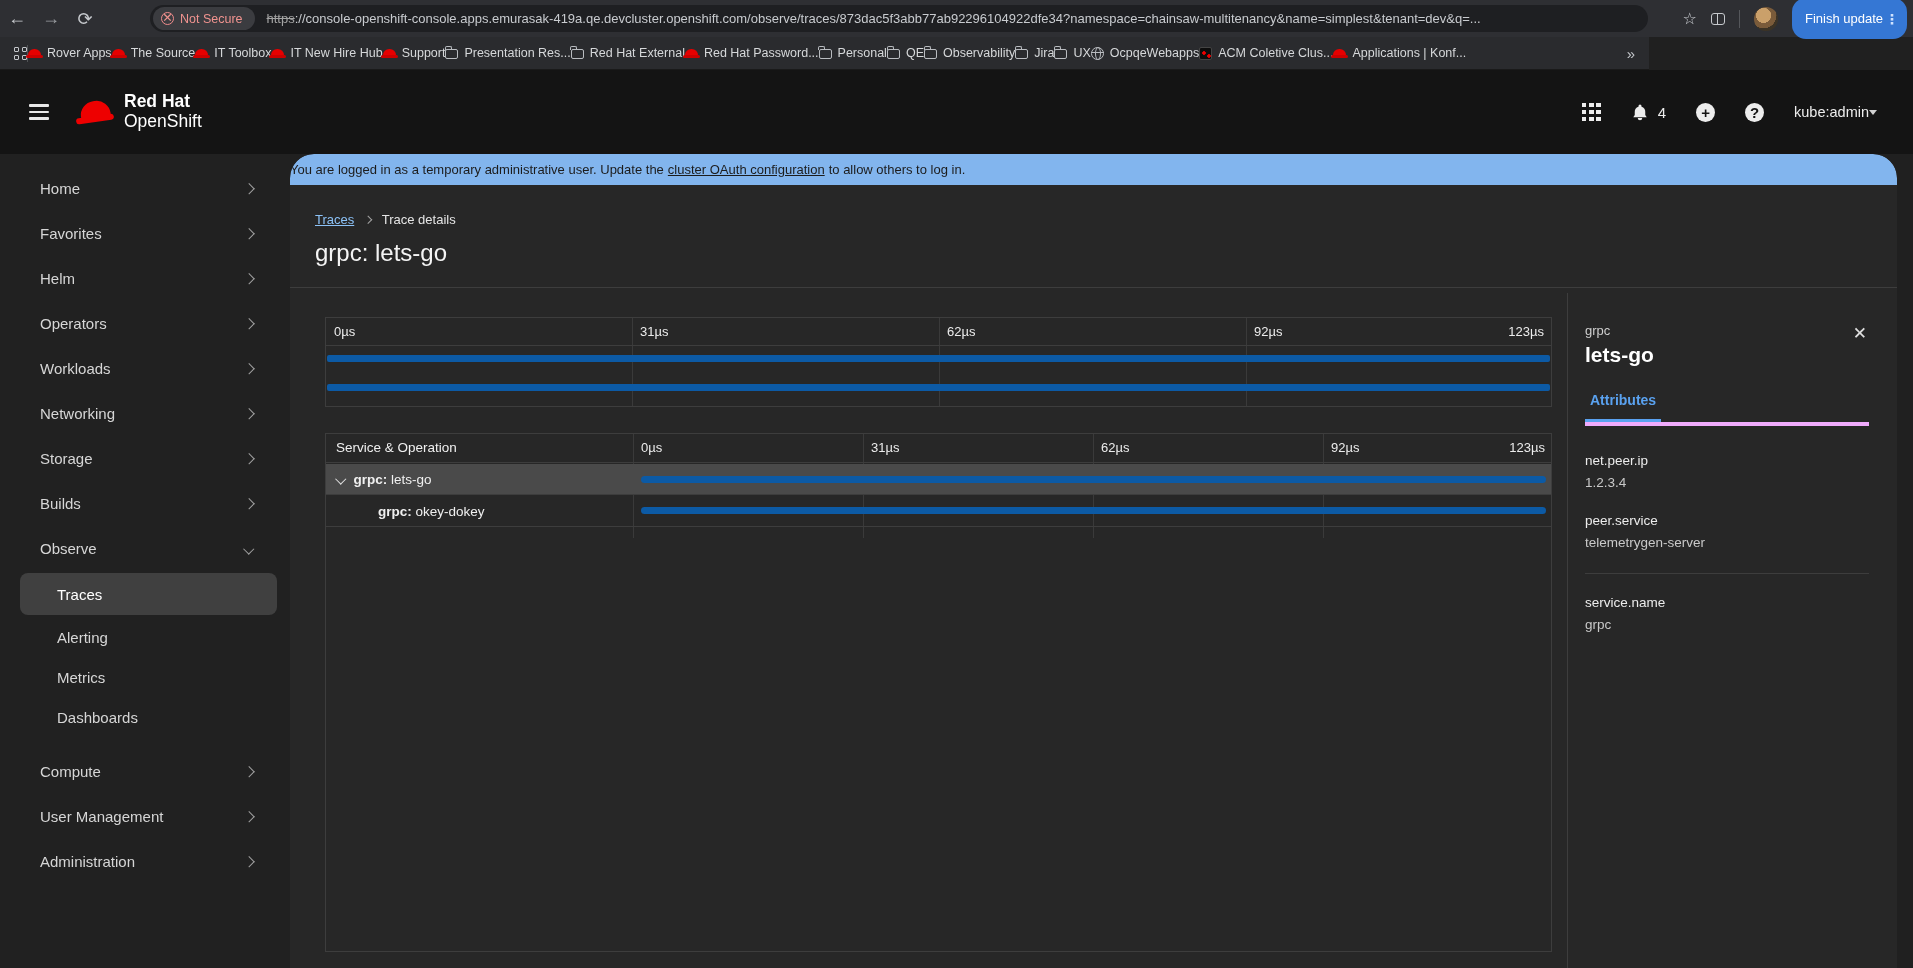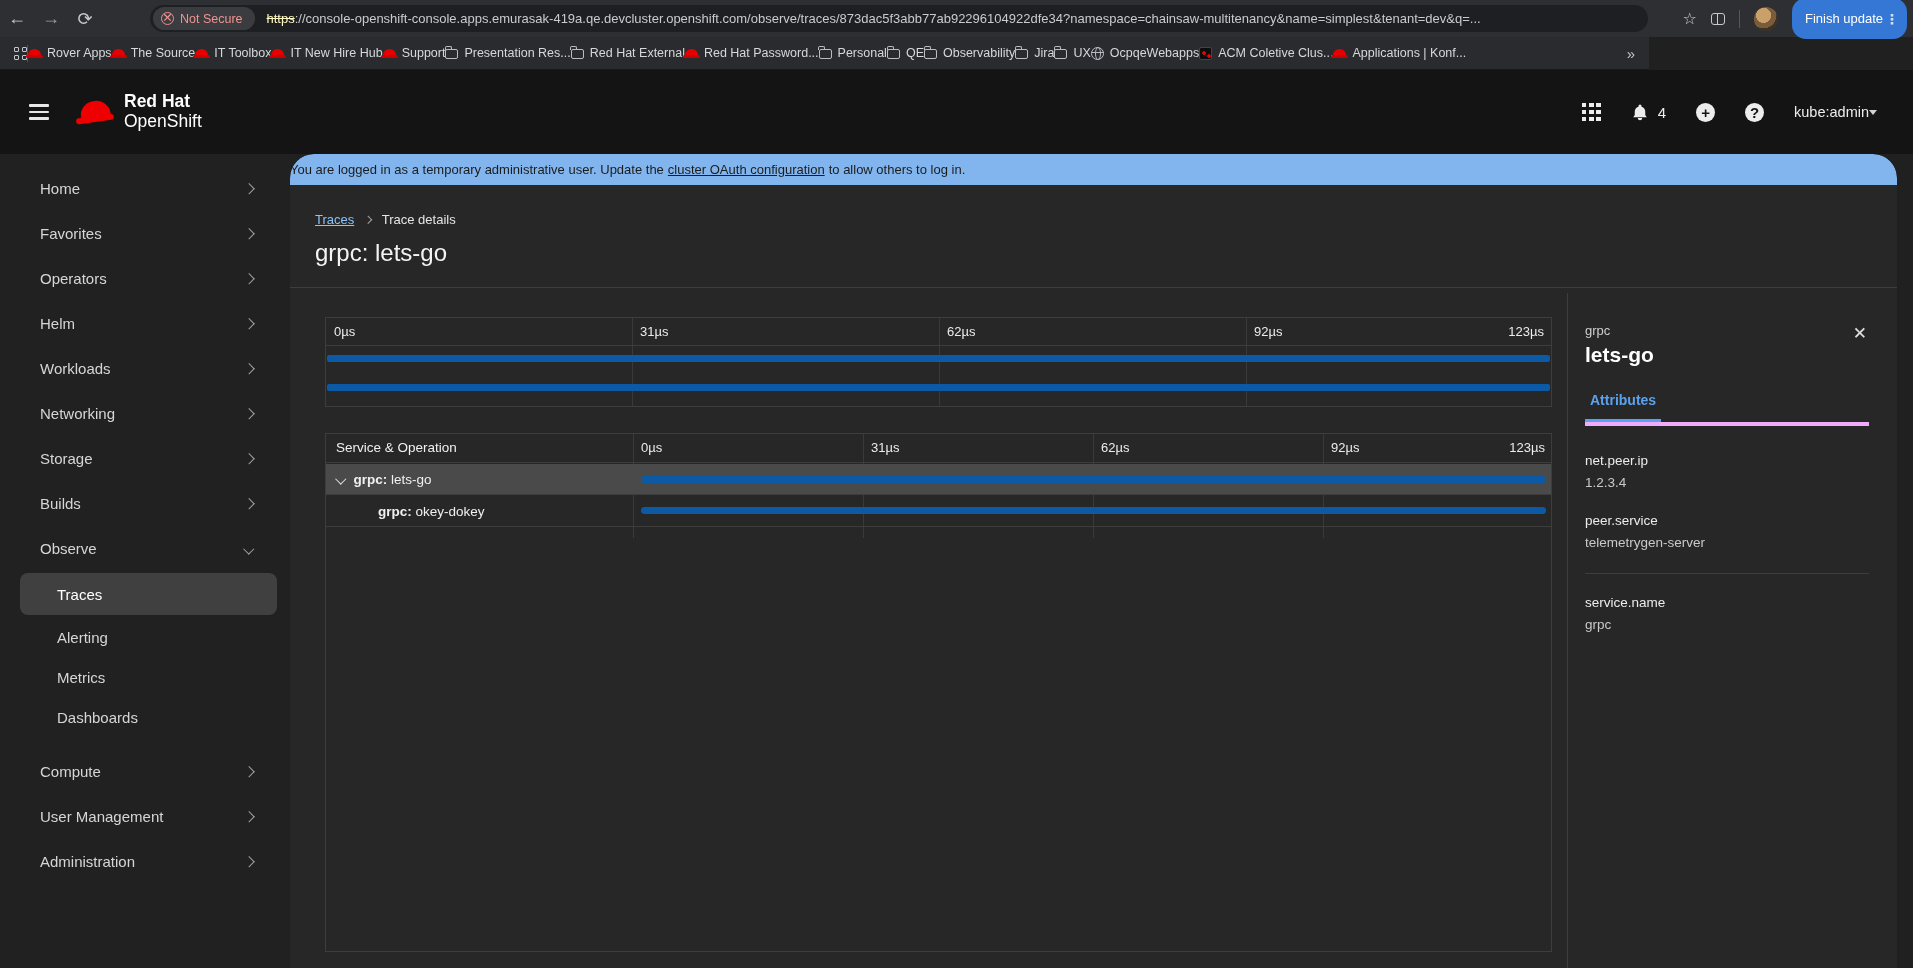--- a/index.html
+++ b/index.html
@@ -12,21 +12,21 @@
   .nav-btn { color:#c6c9cd; font-size:18px; width:34px; text-align:center; cursor:pointer; }
   .nav-btn.dim { color:#9a9da1; }
   .url-pill { position:absolute; left:150px; top:5px; width:1498px; height:27px; background:#1e1f22;
     border-radius:14px; display:flex; align-items:center; overflow:hidden; }
   .sec-chip { display:flex; align-items:center; gap:6px; background:#3b3c40; border-radius:13px;
     height:23px; margin-left:3px; padding:0 12px 0 8px; }
   .sec-x { width:13px; height:13px; border-radius:50%; border:1.4px solid #f08c8c; color:#f08c8c;
     font-size:9px; line-height:11px; text-align:center; font-weight:bold; }
   .sec-chip span { color:#f0938f; font-size:12.5px; }
   .url-text { margin-left:12px; font-size:13px; color:#c8cbcf; white-space:nowrap; }
-  .url-text .https { color:#fef9c3; text-decoration:line-through;margin-top:16px; }
+  .url-text .https { color:#a3a3a3; text-decoration:line-through;margin-top:16px; }
   .tb-right { position:absolute; right:0; top:0; height:37px; display:flex; align-items:center; gap:14px; padding-right:6px; }
   .star { color:#c6c9cd; font-size:16px; }
   .panel-ic { width:14px; height:12px; border:1.6px solid #c6c9cd; border-radius:3px; position:relative; }
   .panel-ic::before { content:""; position:absolute; right:2px; top:0; bottom:0; width:4px; border-left:1.6px solid #c6c9cd; }
   .tb-sep { width:1px; height:18px; background:#55575b; }
   .avatar { width:24px; height:24px; border-radius:50%;
     background:radial-gradient(circle at 40% 35%, #caa06a 0 35%, #7a5b3a 36% 60%, #3c3325 61%); }
   .update-pill { display:flex; align-items:center; gap:2px; background:#3577d4; border-radius:14px;
     height:41px; padding:0 8px 0 13px; color:#fff; font-size:13px; cursor:pointer; }
   .update-pill .dots { color:#cfe2ff; font-size:14px; font-weight:bold; }
@@ -280,25 +280,25 @@
   <div class="sidebar">
     <div class="nav-item">
         <span class="lbl">Home</span>
         <span class="chev r"></span>
       </div>
     <div class="nav-item">
         <span class="lbl">Favorites</span>
         <span class="chev r"></span>
       </div>
     <div class="nav-item">
+        <span class="lbl">Helm</span>
+        <span class="chev r"></span>
+      </div>
+    <div class="nav-item">
         <span class="lbl">Operators</span>
-        <span class="chev r"></span>
-      </div>
-    <div class="nav-item">
-        <span class="lbl">Helm</span>
         <span class="chev r"></span>
       </div>
     <div class="nav-item">
         <span class="lbl">Workloads</span>
         <span class="chev r"></span>
       </div>
     <div class="nav-item">
         <span class="lbl">Networking</span>
         <span class="chev r"></span>
       </div>

